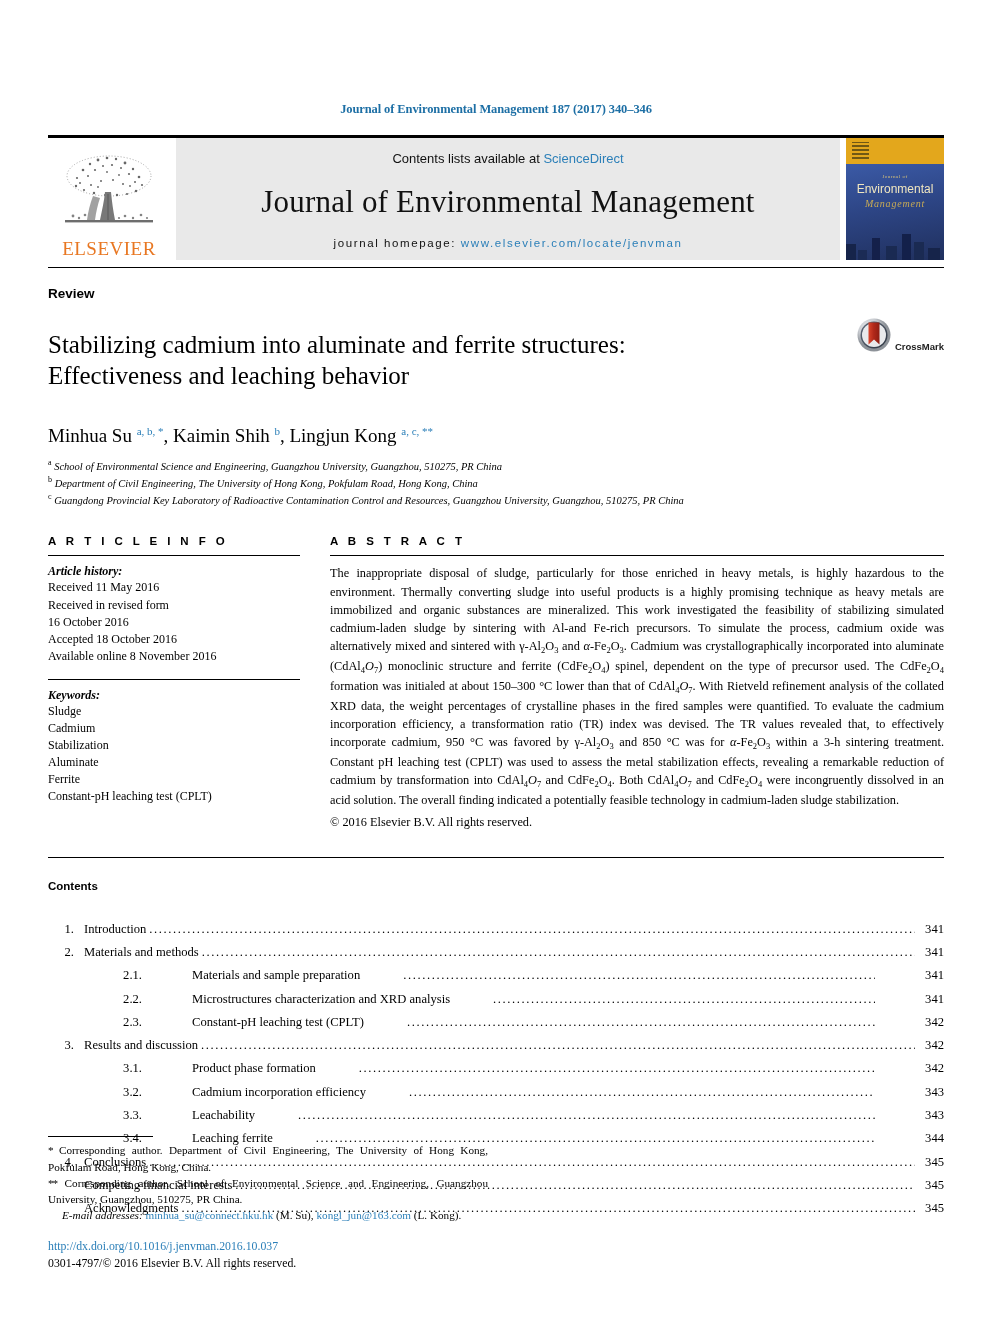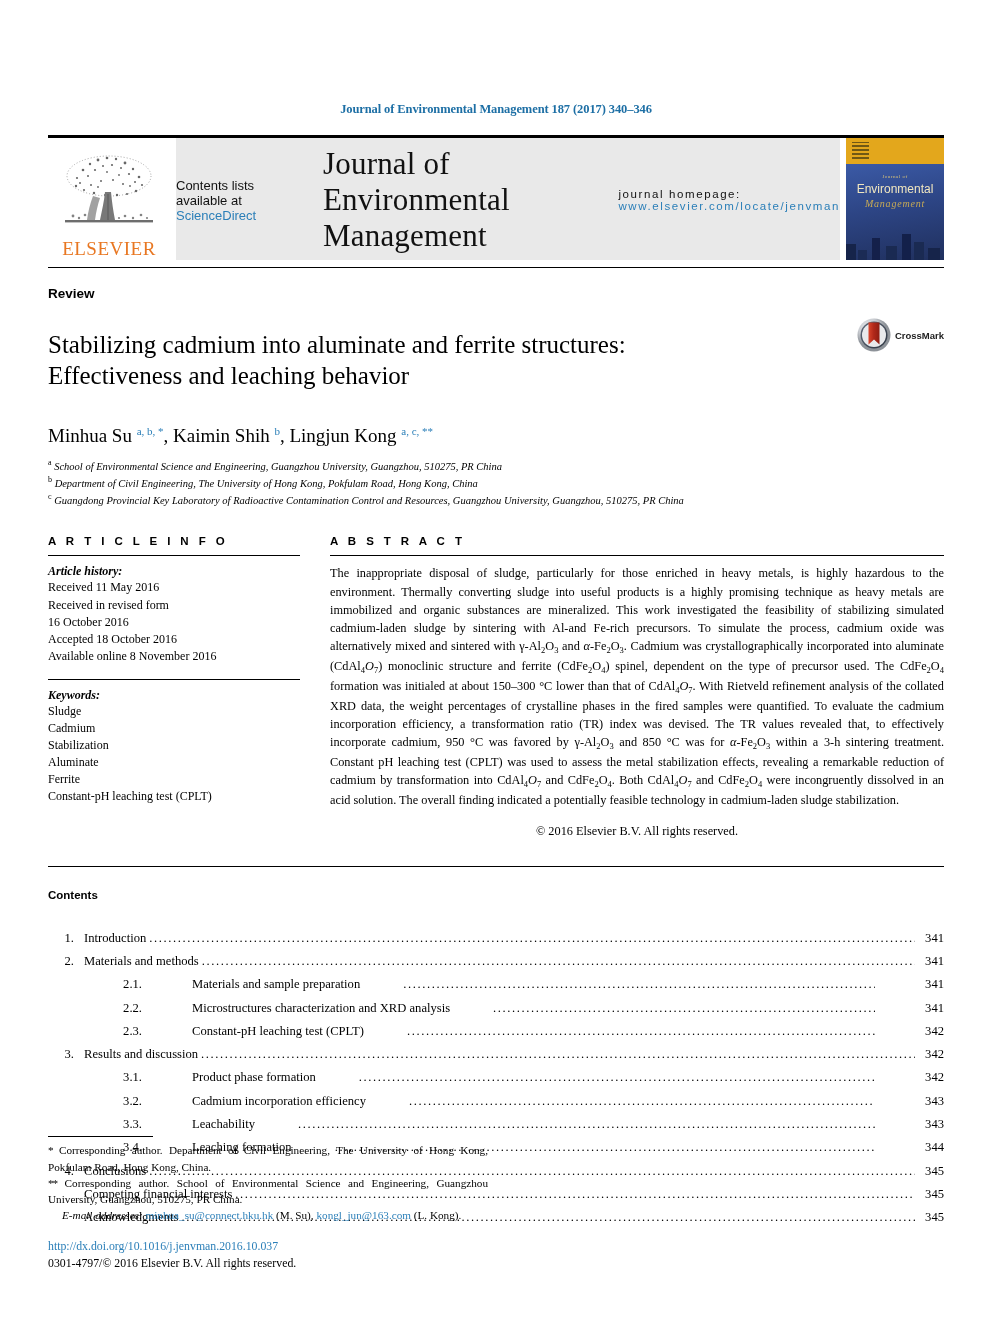--- a/index.html
+++ b/index.html
@@ -57,21 +57,21 @@
     font-size: 19px;
     letter-spacing: 0.5px;
     color: #E87722;
     line-height: 1;
     margin-top: 1px;
   }
   .masthead-center {
     flex: 1 1 auto;
     background: #e9e9e9;
     display: flex;
-    flex-direction: row;
+    flex-direction: column;
     align-items: center;
     justify-content: space-between;
     padding: 13px 0 11px 0;
     box-sizing: border-box;
     margin: 0 6px;
     gap: 16px;
   }
   .contents-line {
     font-family: "Liberation Sans", sans-serif;
     font-size: 13px;
@@ -136,21 +136,21 @@
     font-family: "Liberation Sans", sans-serif;
     font-size: 13.5px; font-weight: bold; margin-top: 18px;
   }
   .title-row { display: flex; align-items: flex-start; margin-top: 11px; }
   .art-title {
     flex: 1 1 auto;
     font-family: "Liberation Serif", serif;
     font-size: 25px; line-height: 1.25; font-weight: normal; color:#000;
   }
   .crossmark {
-    flex: 0 0 auto; display: flex; align-items: center; margin-top: 6px;
+    flex: 0 0 auto; display: flex; align-items: flex-end; margin-top: 6px;
   }
   .crossmark-label {
     font-family: "Liberation Sans", sans-serif;
     font-size: 9.5px; font-weight: bold; margin-left: 4px; color:#222;
   }
   .authors {
     font-family: "Liberation Serif", serif;
     font-size: 19px; margin-top: 17px; color:#000;
   }
   .authors sup { color: #2b7fb8; font-size: 11px; }
@@ -181,21 +181,21 @@
     font-size: 12px; line-height: 1.42;
   }
   .info-divider { border-top: 1px solid #000; margin: 14px 0 8px 0; }
   .abstract-body {
     font-family: "Liberation Serif", serif;
     font-size: 12.3px; line-height: 1.47; text-align: justify;
   }
   .abstract-body sub, .abstract-body sup { font-size: 8.5px; }
   .copyright-line {
     font-family: "Liberation Serif", serif;
-    font-size: 12.3px; text-align: center; margin-top: 15px;
+    font-size: 12.3px; text-align: left; margin-top: 6px;
   }
   .rule-bottom-abs { border-top: 1.5px solid #000; margin-top: 27px; }
 
   
   .contents-head {
     font-family: "Liberation Sans", sans-serif;
     font-weight: bold; font-size: 11.5px; margin-top: 22px;
   }
   .toc { margin-top: 26px; }
   .toc-row {
@@ -456,21 +456,21 @@
         <span class="toc-page">343</span>
       </div>
       <div class="toc-row toc-indent-1">
         <span class="toc-num sub">3.3.</span>
         <span class="toc-label">Leachability</span>
         <span class="toc-dots">................................................................................................................................................................................................................................................................................................................................................................................................................</span>
         <span class="toc-page">343</span>
       </div>
       <div class="toc-row toc-indent-1">
         <span class="toc-num sub">3.4.</span>
-        <span class="toc-label">Leaching formation</span>
+        <span class="toc-label">Leaching ferrite</span>
         <span class="toc-dots">................................................................................................................................................................................................................................................................................................................................................................................................................</span>
         <span class="toc-page">344</span>
       </div>
       <div class="toc-row">
         <span class="toc-num">4.</span>
         <span class="toc-label">Conclusions</span>
         <span class="toc-dots">................................................................................................................................................................................................................................................................................................................................................................................................................</span>
         <span class="toc-page">345</span>
       </div>
       <div class="toc-row">

